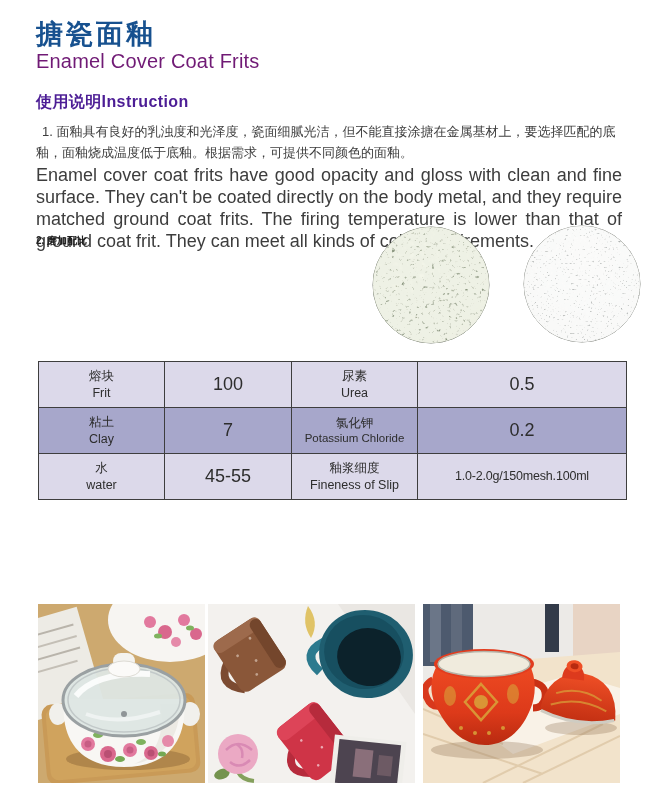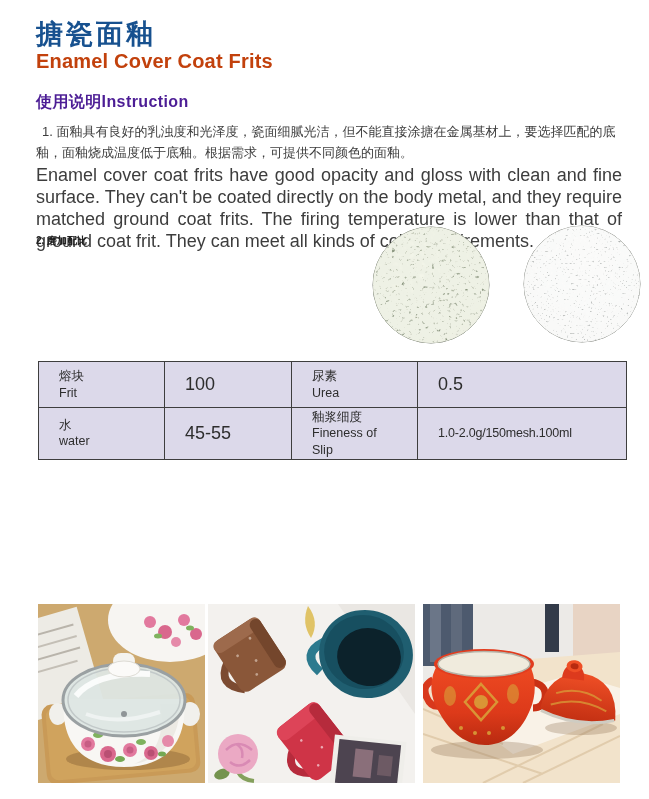--- a/index.html
+++ b/index.html
@@ -3,40 +3,40 @@
 <meta charset="utf-8">
 <style>
   html,body { margin:0; padding:0; background:#ffffff; }
   .page {
     position:relative; width:649px; height:799px; background:#ffffff;
     font-family:"Liberation Sans", sans-serif; overflow:hidden; color:#3d3d3d;
   }
   
   .title-zh { position:absolute; left:36px; top:16px; font-size:27px; font-weight:bold;
               color:#17518f; letter-spacing:3px; }
-  .title-en { position:absolute; left:36px; top:50px; font-size:20px; font-weight:bold;
-              color:#c2410c; letter-spacing:0.2px; }
+  .title-en { position:absolute; left:36px; top:50px; font-size:20px; font-weight:normal;
+              color:#701a75; letter-spacing:0.2px; }
   
   .inst-heading { position:absolute; left:36px; top:92px; font-size:16px; font-weight:bold;
                   color:#4c1d95; letter-spacing:0.4px; }
   .para-zh { position:absolute; left:36px; top:121px; width:584px; font-size:13px;
              line-height:21px; color:#3d3d3d; text-indent:6px; }
   .para-en { position:absolute; left:36px; top:164px; width:586px; font-size:18px;
              line-height:22px; color:#3d3d3d; text-align:justify; }
   
   .mill-zh { position:absolute; left:36px; top:234px; font-size:10px; font-weight:bold; color:#202020; }
   .mill-en { position:absolute; left:36px; top:257px; font-size:14.5px; color:#3d3d3d; letter-spacing:1.3px; }
   .powder  { position:absolute; width:118px; height:118px; }
   .powder.one { left:372px; top:226px; }
   .powder.two { left:523px; top:225px; }
   
   table.mill-table { position:absolute; left:38px; top:361px; width:588px;
                      border-collapse:collapse; table-layout:fixed; }
-  table.mill-table td { border:1px solid #3e3e3e; height:43px; text-align:left;
-                        vertical-align:middle; padding:1px 20px; color:#2d2d2d; line-height:1.3; }
+  table.mill-table td { border:1px solid #3e3e3e; height:43px; text-align:center;
+                        vertical-align:middle; padding:1px 7px; color:#2d2d2d; line-height:1.3; }
   tr.row-light td { background:#dcd9ea; }
   tr.row-dark  td { background:#a7a7cb; }
   .cell-zh  { font-size:12.5px; }
   .cell-en  { font-size:12.5px; }
   .cell-en.small { font-size:10px; letter-spacing:-0.2px; white-space:nowrap; }
   .cell-en.mid   { font-size:11.5px; }
   .cell-val { font-size:18px; }
   .cell-val.tight { font-size:12.5px; letter-spacing:-0.2px; white-space:nowrap; }
   
   .photo { position:absolute; top:604px; height:179px; overflow:hidden; }
@@ -121,20 +121,32 @@
         <div class="cell-zh">熔块</div>
         <div class="cell-en">Frit</div>
       </td>
       <td class="cell-val">100</td>
       <td>
         <div class="cell-zh">尿素</div>
         <div class="cell-en">Urea</div>
       </td>
       <td class="cell-val">0.5</td>
     </tr>
+    <tr class="row-dark">
+      <td>
+        <div class="cell-zh">粘土</div>
+        <div class="cell-en">Clay</div>
+      </td>
+      <td class="cell-val">7</td>
+      <td>
+        <div class="cell-zh">氯化钾</div>
+        <div class="cell-en mid">Potassium Chloride</div>
+      </td>
+      <td class="cell-val">0.2</td>
+    </tr>
     <tr class="row-light">
       <td>
         <div class="cell-zh">水</div>
         <div class="cell-en">water</div>
       </td>
       <td class="cell-val">45-55</td>
       <td>
         <div class="cell-zh">釉浆细度</div>
         <div class="cell-en">Fineness of Slip</div>
       </td>

